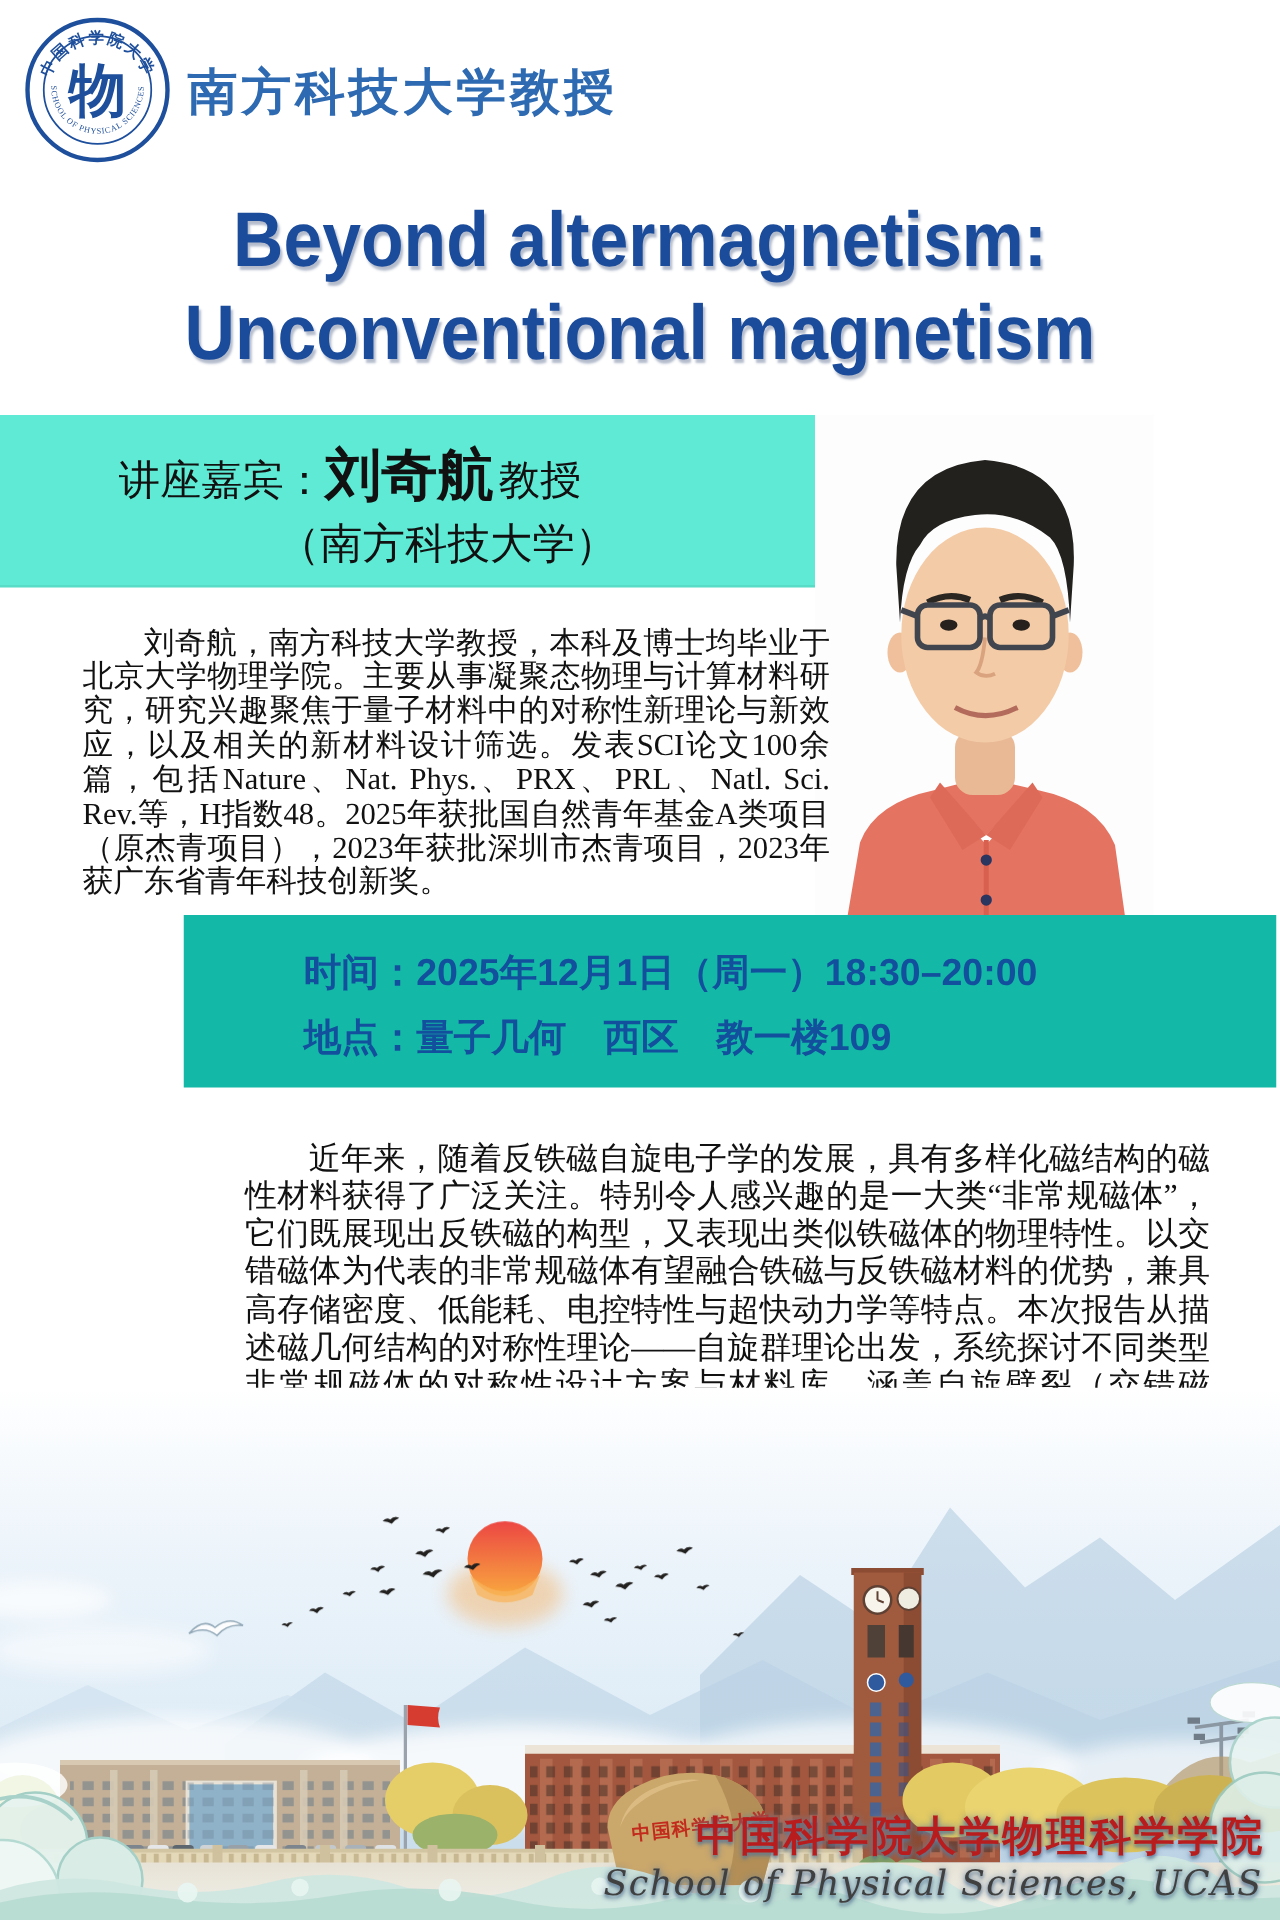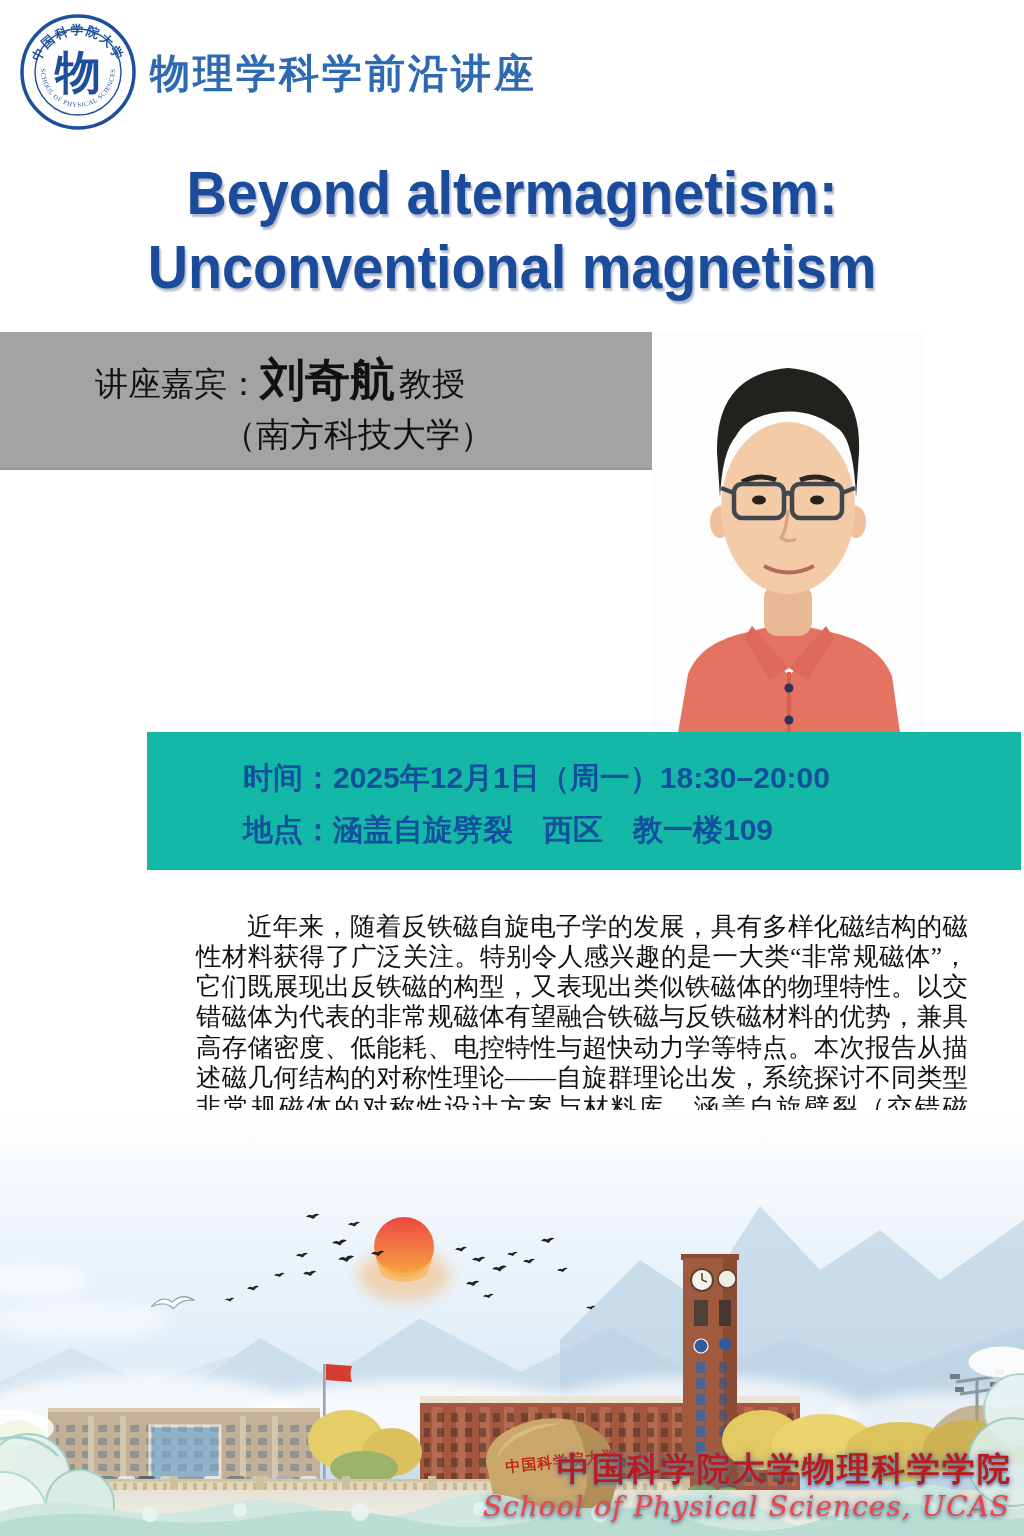--- a/index.html
+++ b/index.html
@@ -18,21 +18,21 @@
   
   .title {
     position:absolute; left:0; top:156px; width:1024px; text-align:center;
     color:#1b4b9b; font-family:"Liberation Sans", sans-serif; font-weight:bold;
     font-size:62px; line-height:74px; transform:scaleX(0.9);
     text-shadow:2px 3px 2px rgba(23,48,96,0.32); letter-spacing:0;
   }
   
   .guest-banner {
     position:absolute; left:0; top:332px; width:652px; height:138px;
-    background:#a3a3a3; box-shadow:inset 0 -2px 0 rgba(0,0,0,0.06);
+    background:#5eead4; box-shadow:inset 0 -2px 0 rgba(0,0,0,0.06);
   }
   .guest-line1 { position:absolute; left:95px; top:18px; white-space:nowrap; }
   .guest-label { font-size:33px; }
   .guest-name  { font-size:45px; font-weight:bold; }
   .guest-title { font-size:33px; }
   .guest-line2 { position:absolute; left:222px; top:80px; font-size:34px; white-space:nowrap; }
   
   .photo { position:absolute; left:652px; top:332px; width:271px; height:401px; }
   
   .bio {
@@ -55,21 +55,21 @@
   
   .scene { position:absolute; left:0; top:1110px; width:1024px; height:426px; }
   .footer-cn {
     position:absolute; right:12px; top:1447px; z-index:3;
     font-size:33px; font-weight:bold; color:#b91c1c; letter-spacing:2px;
     text-shadow:0 0 6px rgba(100,130,160,0.95), 0 2px 3px rgba(80,110,140,0.8);
     white-space:nowrap;
   }
   .footer-en {
     position:absolute; right:14px; top:1490px; z-index:3;
-    font-size:28px; font-style:italic; color:#ef4444; letter-spacing:1px;
+    font-size:28px; font-style:italic; color:#404040; letter-spacing:1px;
     font-family:"DejaVu Serif", serif;
     text-shadow:0 0 6px rgba(100,130,160,0.95), 0 2px 3px rgba(80,110,140,0.8);
     white-space:nowrap;
   }
 </style>
 </head>
 <body>
 
 <div class="poster">
 
@@ -82,21 +82,21 @@
     </defs>
     <text font-size="12.5" fill="#1e4f9c" font-weight="bold" letter-spacing="2">
       <textPath href="#arcTop" startOffset="50%" text-anchor="middle">中国科学院大学</textPath>
     </text>
     <text font-size="6.6" fill="#1e4f9c" letter-spacing="0.6">
       <textPath href="#arcBot" startOffset="50%" text-anchor="middle">SCHOOL OF PHYSICAL SCIENCES</textPath>
     </text>
     <text x="60" y="76" font-size="46" fill="#1e4f9c" text-anchor="middle" font-weight="bold">物</text>
   </svg>
 
-  <div class="series-title">物理学科学前沿讲座</div>
+  <div class="series-title">南方科技大学教授</div>
 
   <div class="title">
     <div>Beyond altermagnetism:</div>
     <div>Unconventional magnetism</div>
   </div>
 
   <div class="guest-banner">
     <div class="guest-line1">
       <span class="guest-label">讲座嘉宾：</span><span class="guest-name">刘奇航</span>
       <span class="guest-title">教授</span>
@@ -136,27 +136,28 @@
     </g>
 
     <ellipse cx="107" cy="168" rx="7" ry="4.5" fill="#27211d"></ellipse>
     <ellipse cx="165" cy="168" rx="7" ry="4.5" fill="#27211d"></ellipse>
 
     <path d="M136 178 Q134 200 129 206 Q136 211 144 207" stroke="#d8a37e" stroke-width="3" fill="none"></path>
 
     <path d="M112 234 Q136 247 162 234" stroke="#b36b5c" stroke-width="4" fill="none"></path>
   </svg>
 
+  <p class="bio">刘奇航，南方科技大学教授，本科及博士均毕业于北京大学物理学院。主要从事凝聚态物理与计算材料研究，研究兴趣聚焦于量子材料中的对称性新理论与新效应，以及相关的新材料设计筛选。发表SCI论文100余篇，包括Nature、Nat. Phys.、PRX、PRL、Natl. Sci. Rev.等，H指数48。2025年获批国自然青年基金A类项目（原杰青项目），2023年获批深圳市杰青项目，2023年获广东省青年科技创新奖。</p>
 
   <div class="event-banner">
     <div class="event-row1">
       <span>时间：</span><span>2025年12月1日（周一）18:30–20:00</span>
     </div>
     <div class="event-row2">
-      <span>地点：</span><span>涵盖自旋劈裂　西区　教一楼109</span>
+      <span>地点：</span><span>量子几何　西区　教一楼109</span>
     </div>
   </div>
 
   <p class="abstract">近年来，随着反铁磁自旋电子学的发展，具有多样化磁结构的磁性材料获得了广泛关注。特别令人感兴趣的是一大类“非常规磁体”，它们既展现出反铁磁的构型，又表现出类似铁磁体的物理特性。以交错磁体为代表的非常规磁体有望融合铁磁与反铁磁材料的优势，兼具高存储密度、低能耗、电控特性与超快动力学等特点。本次报告从描述磁几何结构的对称性理论——自旋群理论出发，系统探讨不同类型非常规磁体的对称性设计方案与材料库，涵盖自旋劈裂（交错磁体）、反常霍尔效应、量子几何、多铁性以及拓扑磁振子等研究方向。</p>
 
   <svg class="scene" viewBox="0 0 1024 426" preserveAspectRatio="none">
     <defs>
       <linearGradient id="skyG" x1="0" y1="0" x2="0" y2="1">
         <stop offset="0" stop-color="#ffffff"></stop>
           <stop offset="0.28" stop-color="#eef5fb"></stop>

